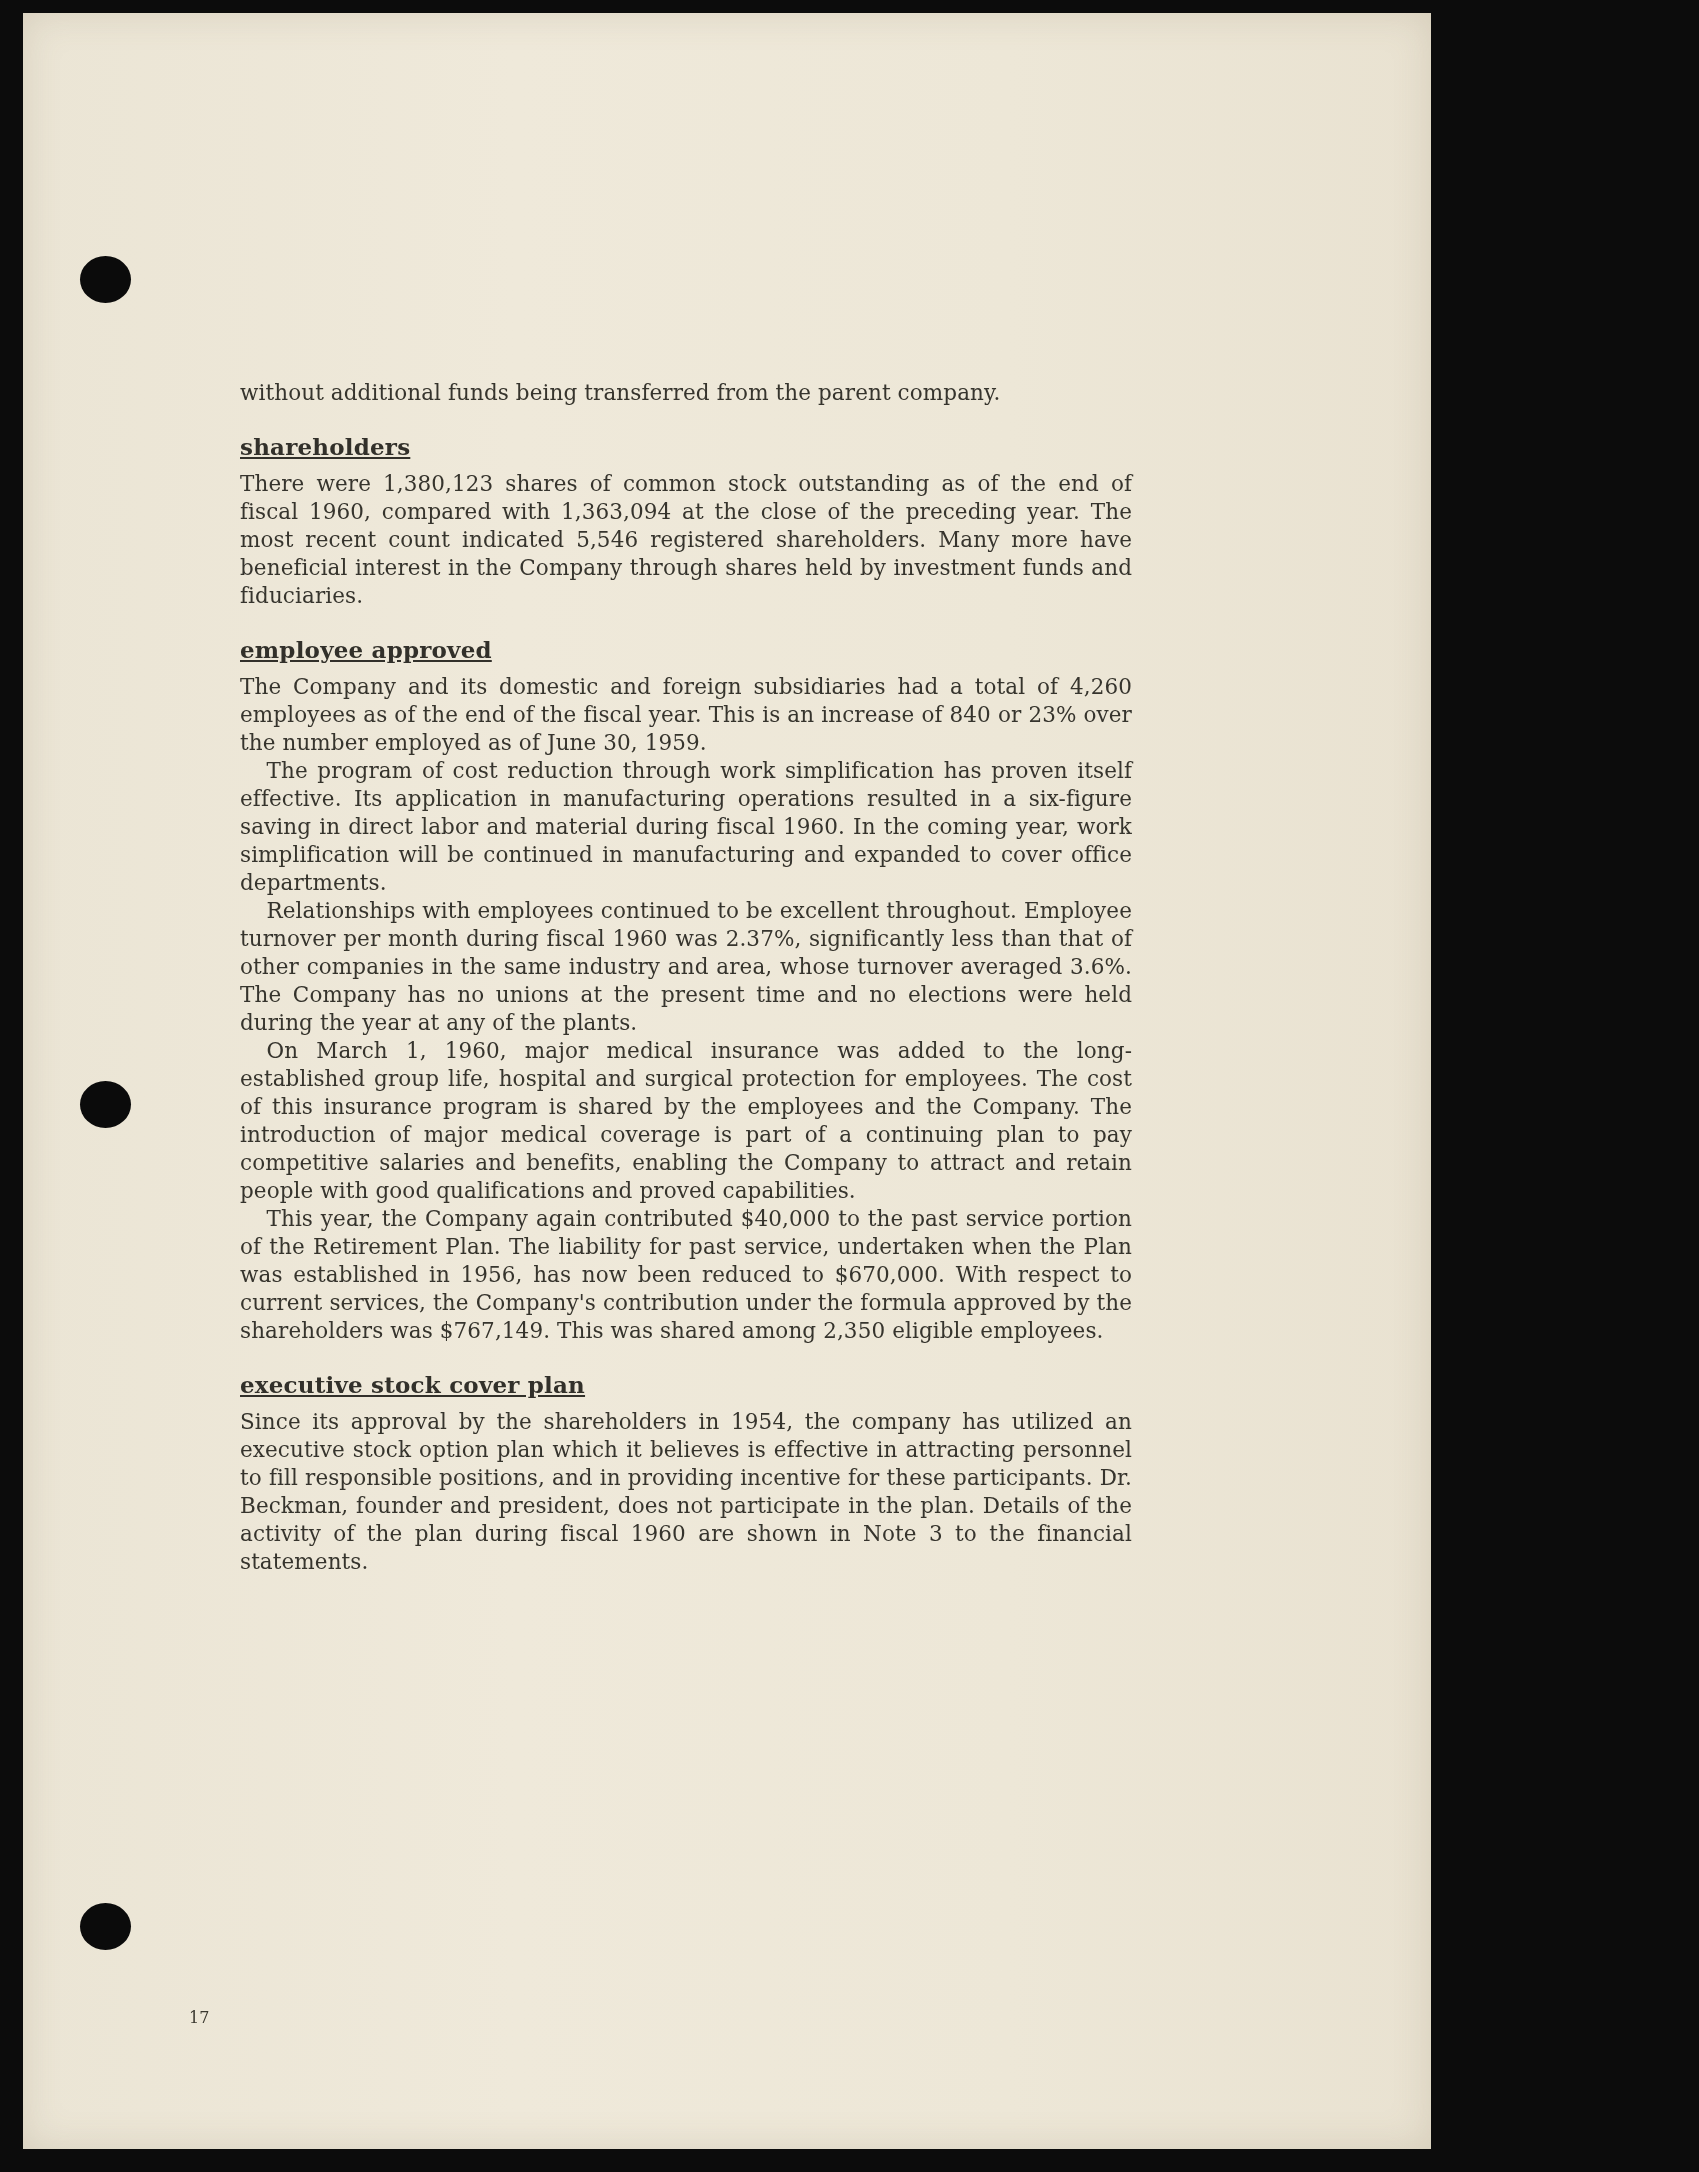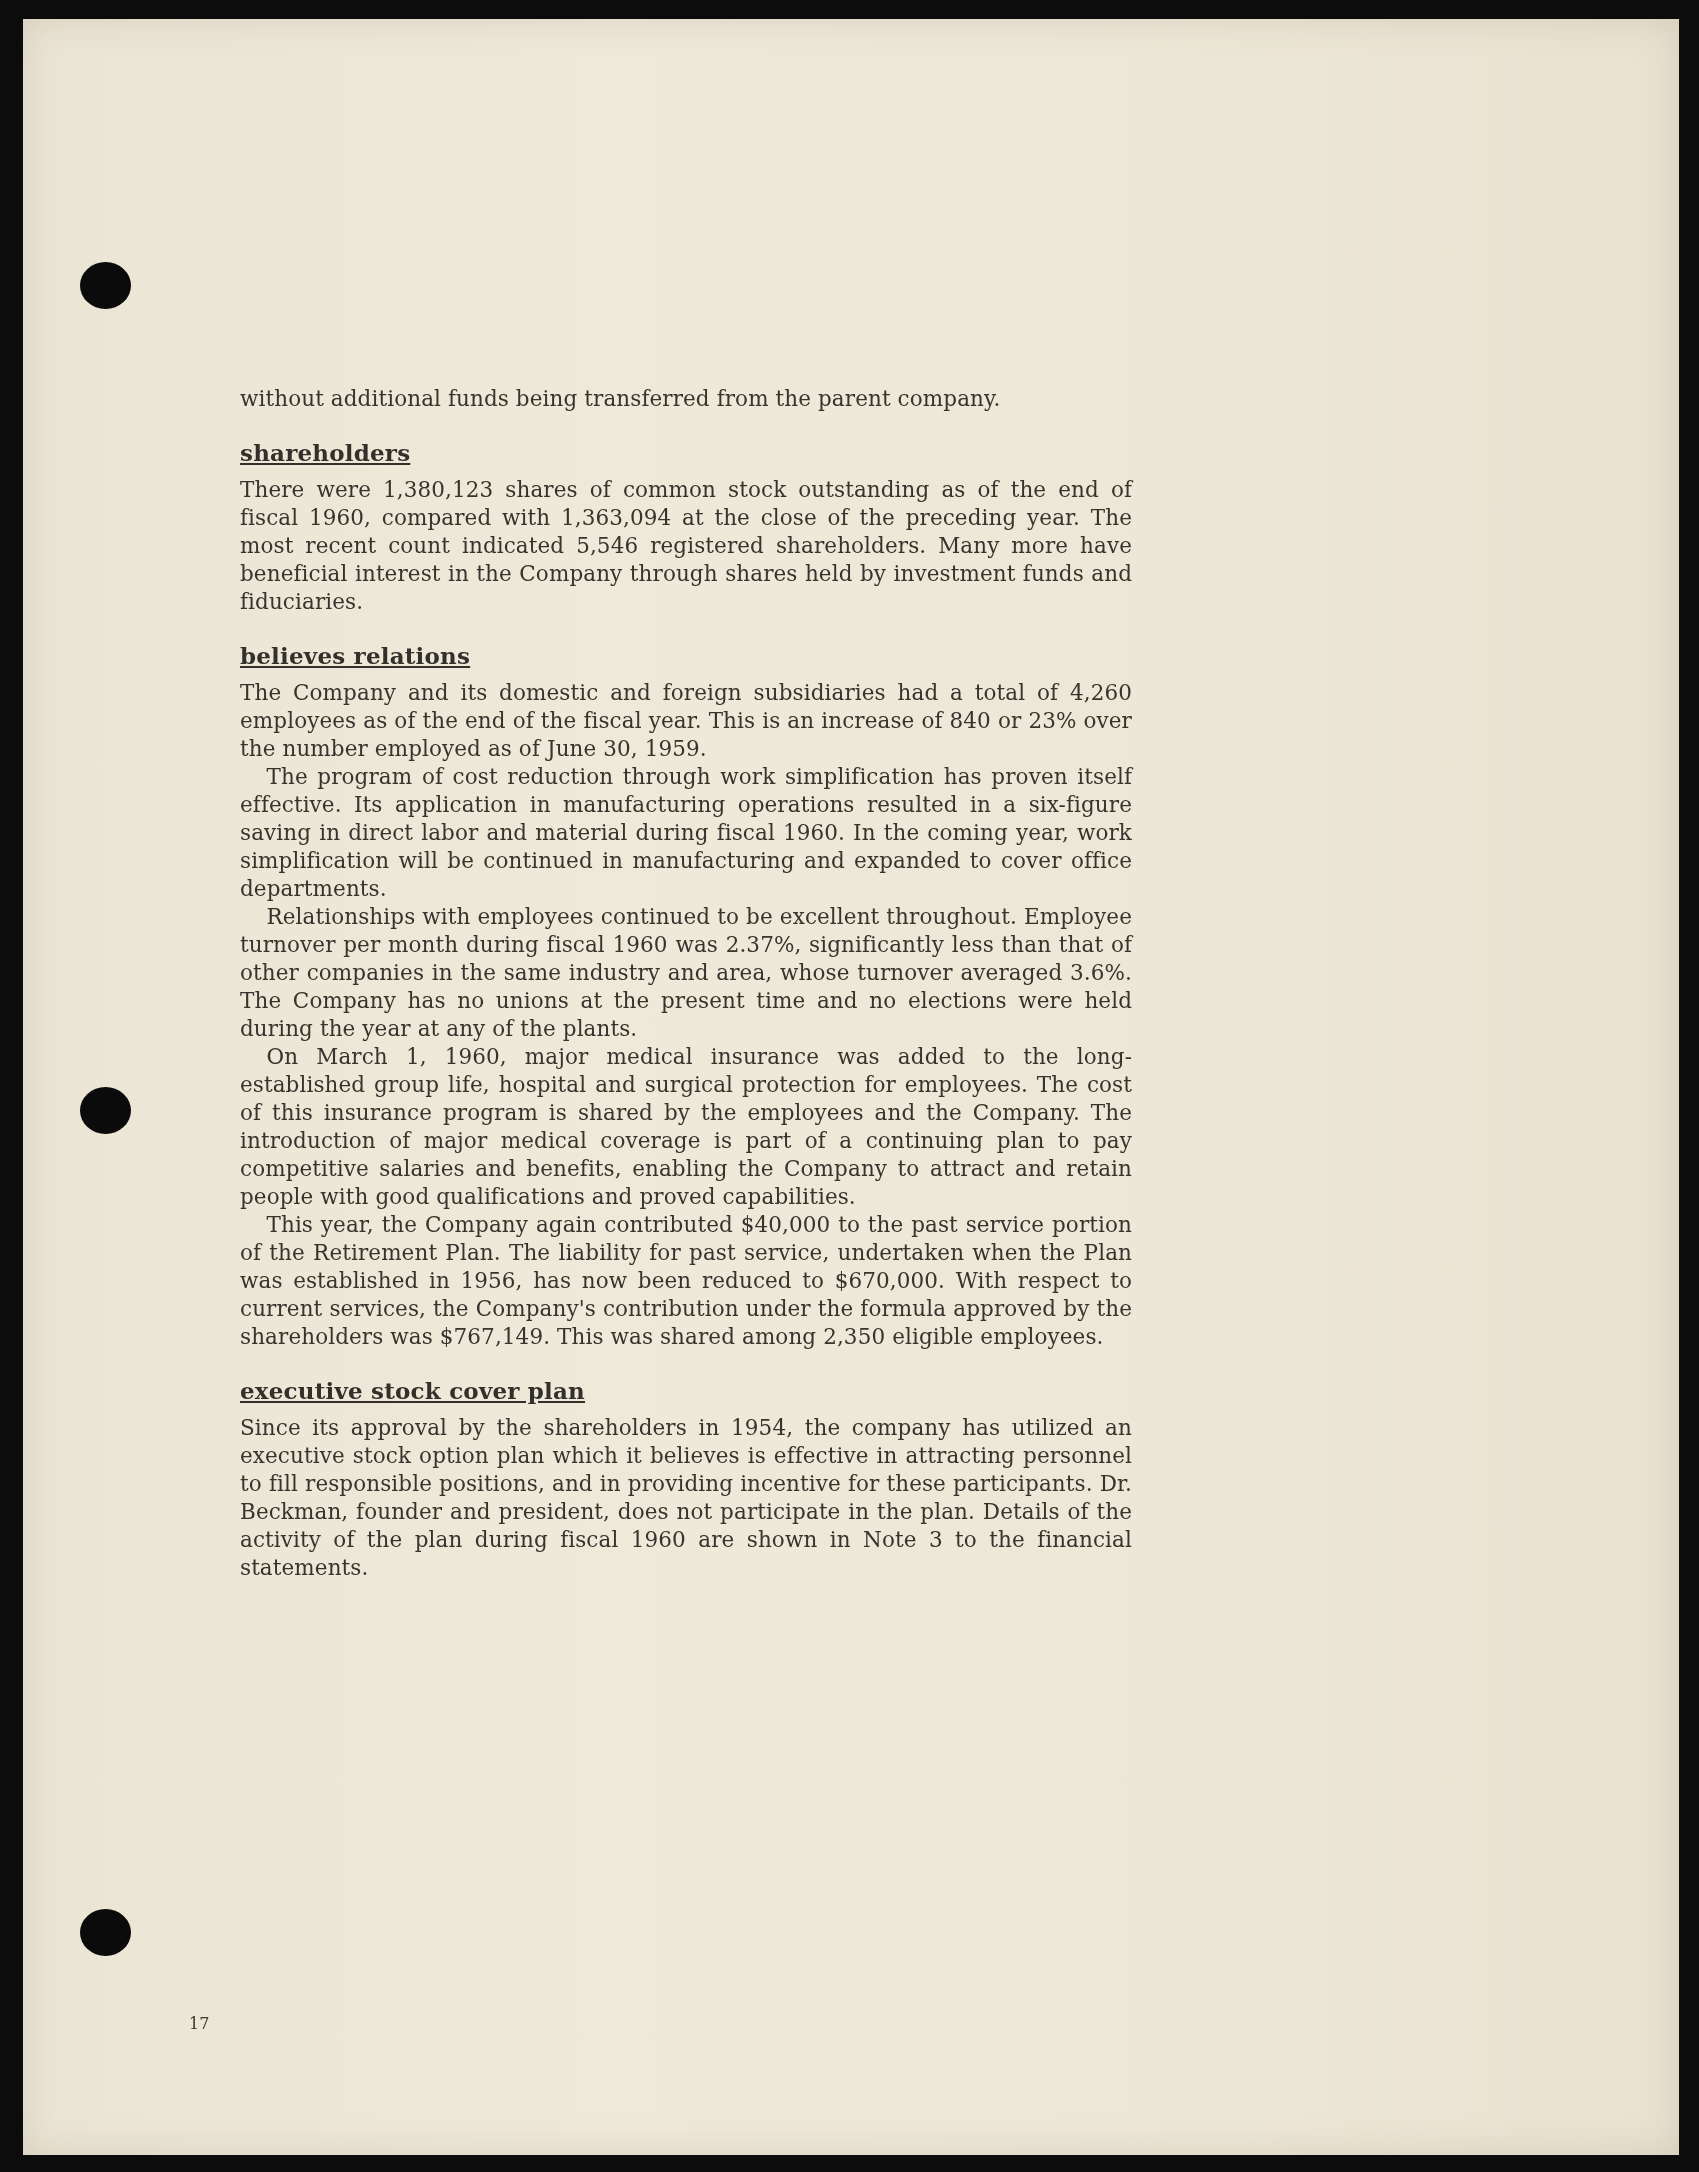--- a/index.html
+++ b/index.html
@@ -14,22 +14,22 @@
     font-family: "DejaVu Serif", serif;
   }
   .scan-bg {
     position: absolute;
     inset: 0;
     background: #0c0c0c;
   }
   .paper {
     position: absolute;
     left: 23px;
-    top: 19px;
-    width: 1656px;
+    top: 13px;
+    width: 1408px;
     height: 2136px;
     background: linear-gradient(90deg, #ebe5d5 0%, #efe9da 35%, #ede7d7 70%, #e9e2d1 100%);
     box-shadow: inset 0 0 38px rgba(120,105,80,0.18);
   }
   .hole {
     position: absolute;
     width: 51px;
     height: 47px;
     border-radius: 50%;
     background: #0b0b0b;
@@ -86,21 +86,21 @@
     <div class="hole hole-2"></div>
     <div class="hole hole-3"></div>
 
     <div class="content">
 
       <p class="body-text intro-gap">without additional funds being transferred from the parent company.</p>
 
       <h3 class="section-heading">shareholders</h3>
       <p class="body-text">There were 1,380,123 shares of common stock outstanding as of the end of fiscal 1960, compared with 1,363,094 at the close of the preceding year. The most recent count indicated 5,546 registered shareholders. Many more have beneficial interest in the Company through shares held by investment funds and fiduciaries.</p>
 
-      <h3 class="section-heading">believes relations</h3>
+      <h3 class="section-heading">employee approved</h3>
       <p class="body-text">The Company and its domestic and foreign subsidiaries had a total of 4,260 employees as of the end of the fiscal year. This is an increase of 840 or 23% over the number employed as of June 30, 1959.</p>
       <p class="body-text indent">The program of cost reduction through work simplification has proven itself effective. Its application in manufacturing operations resulted in a six-figure saving in direct labor and material during fiscal 1960. In the coming year, work simplification will be continued in manufacturing and expanded to cover office departments.</p>
       <p class="body-text indent">Relationships with employees continued to be excellent throughout. Employee turnover per month during fiscal 1960 was 2.37%, significantly less than that of other companies in the same industry and area, whose turnover averaged 3.6%. The Company has no unions at the present time and no elections were held during the year at any of the plants.</p>
       <p class="body-text indent">On March 1, 1960, major medical insurance was added to the long-established group life, hospital and surgical protection for employees. The cost of this insurance program is shared by the employees and the Company. The introduction of major medical coverage is part of a continuing plan to pay competitive salaries and benefits, enabling the Company to attract and retain people with good qualifications and proved capabilities.</p>
       <p class="body-text indent">This year, the Company again contributed $40,000 to the past service portion of the Retirement Plan. The liability for past service, undertaken when the Plan was established in 1956, has now been reduced to $670,000. With respect to current services, the Company's contribution under the formula approved by the shareholders was $767,149. This was shared among 2,350 eligible employees.</p>
 
       <h3 class="section-heading">executive stock cover plan</h3>
       <p class="body-text">Since its approval by the shareholders in 1954, the company has utilized an executive stock option plan which it believes is effective in attracting personnel to fill responsible positions, and in providing incentive for these participants. Dr. Beckman, founder and president, does not participate in the plan. Details of the activity of the plan during fiscal 1960 are shown in Note 3 to the financial statements.</p>
 
     </div>

